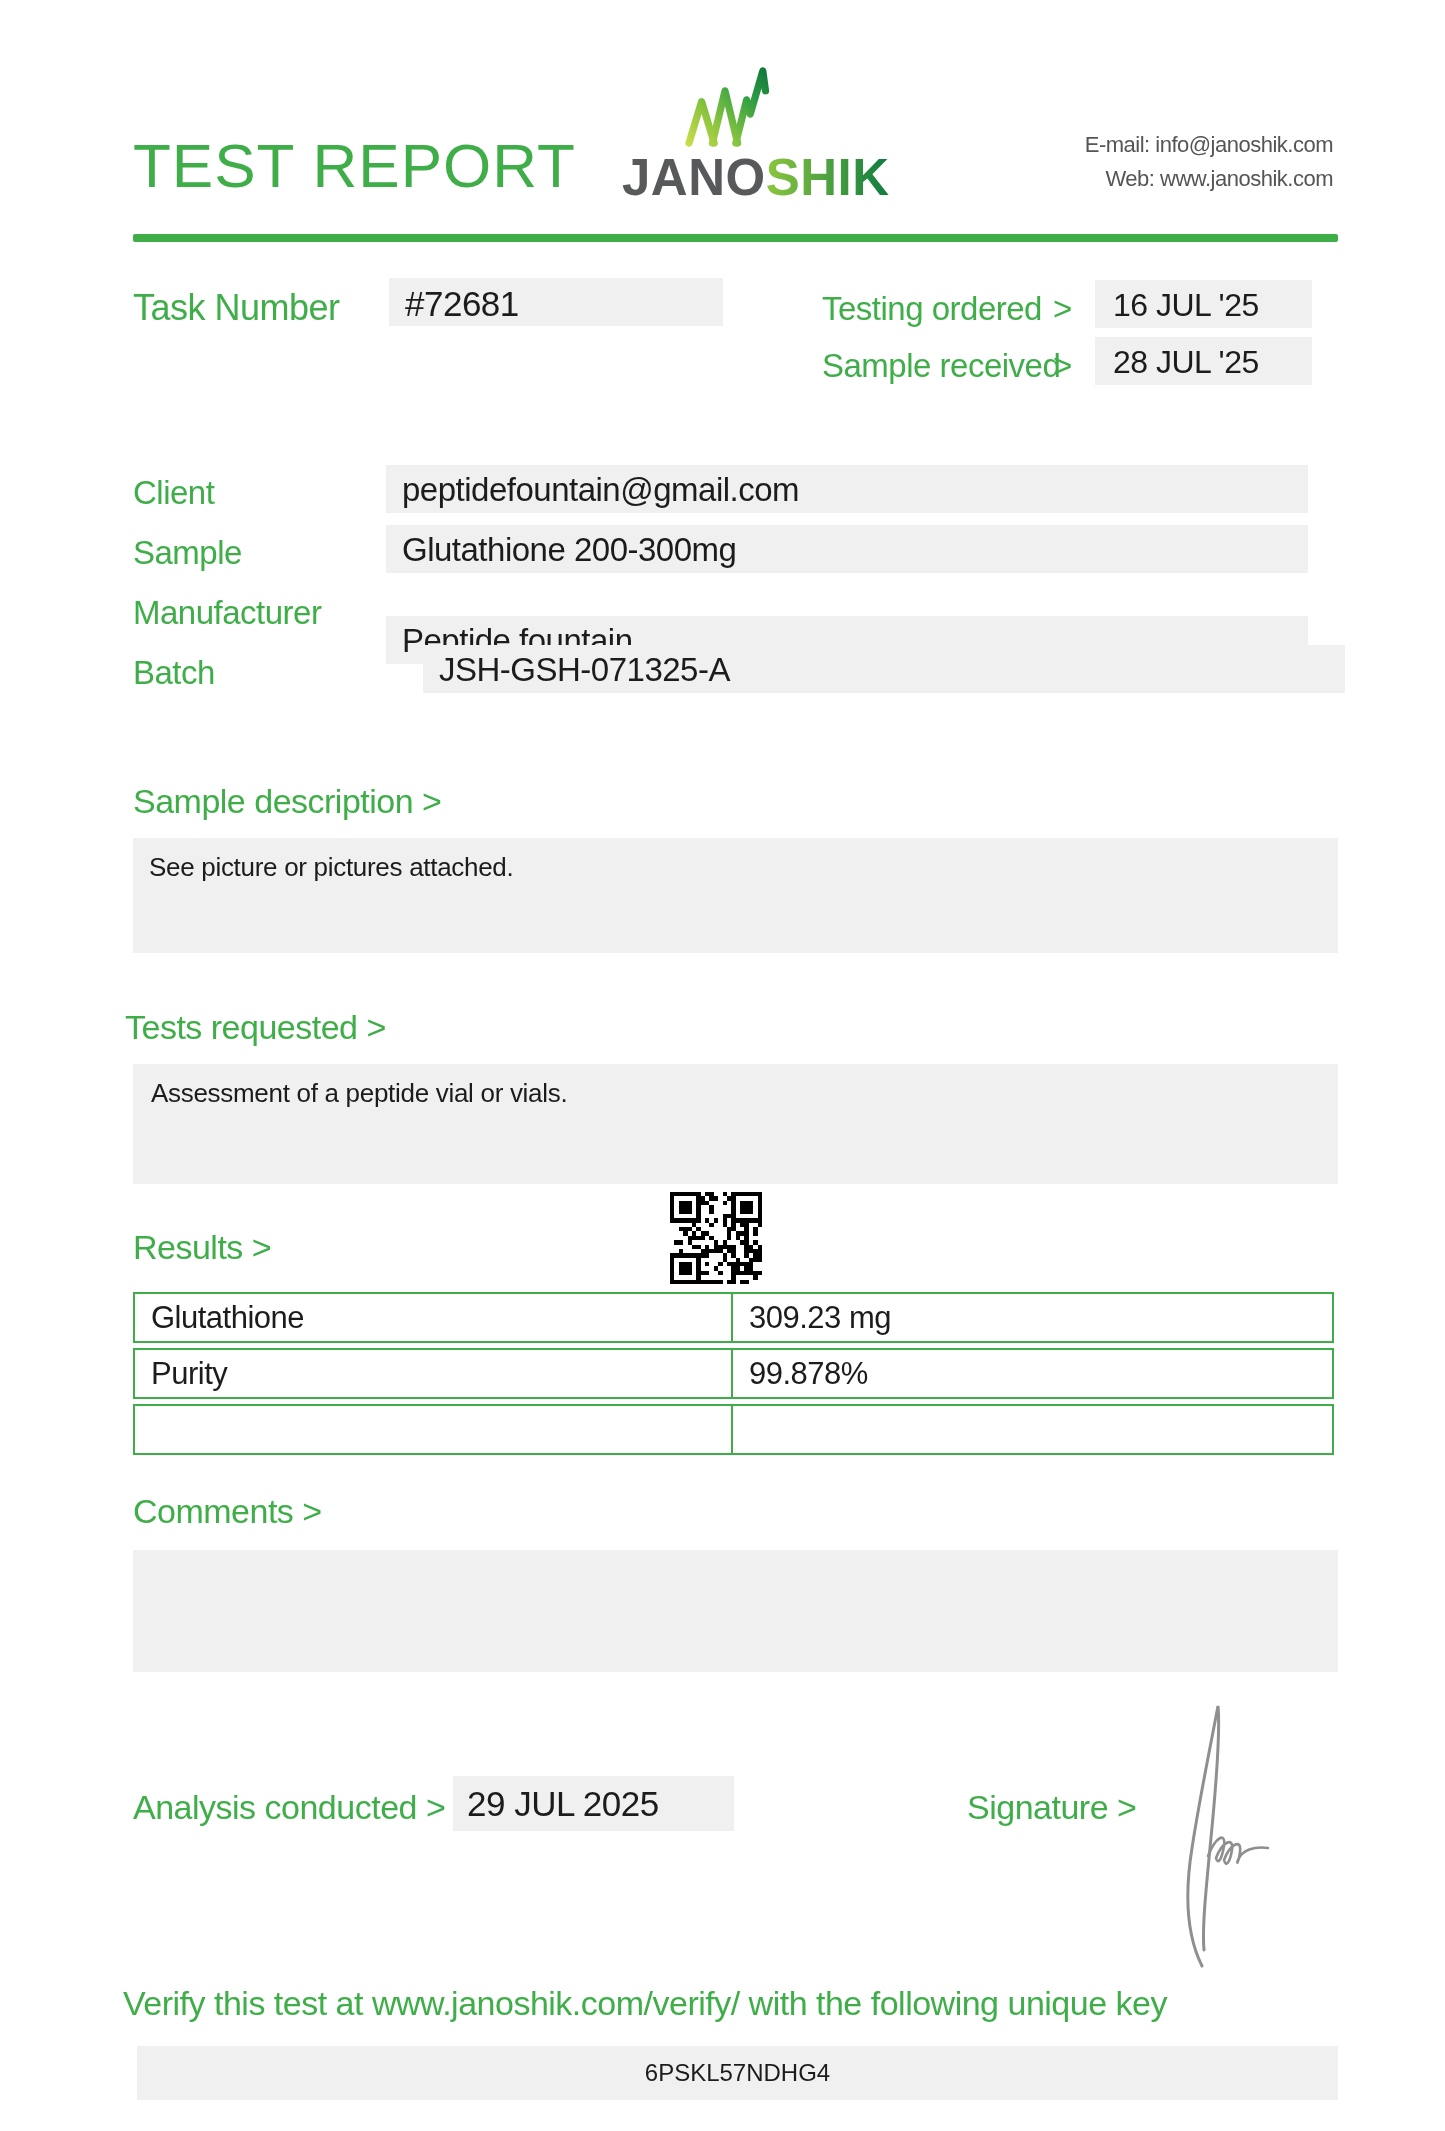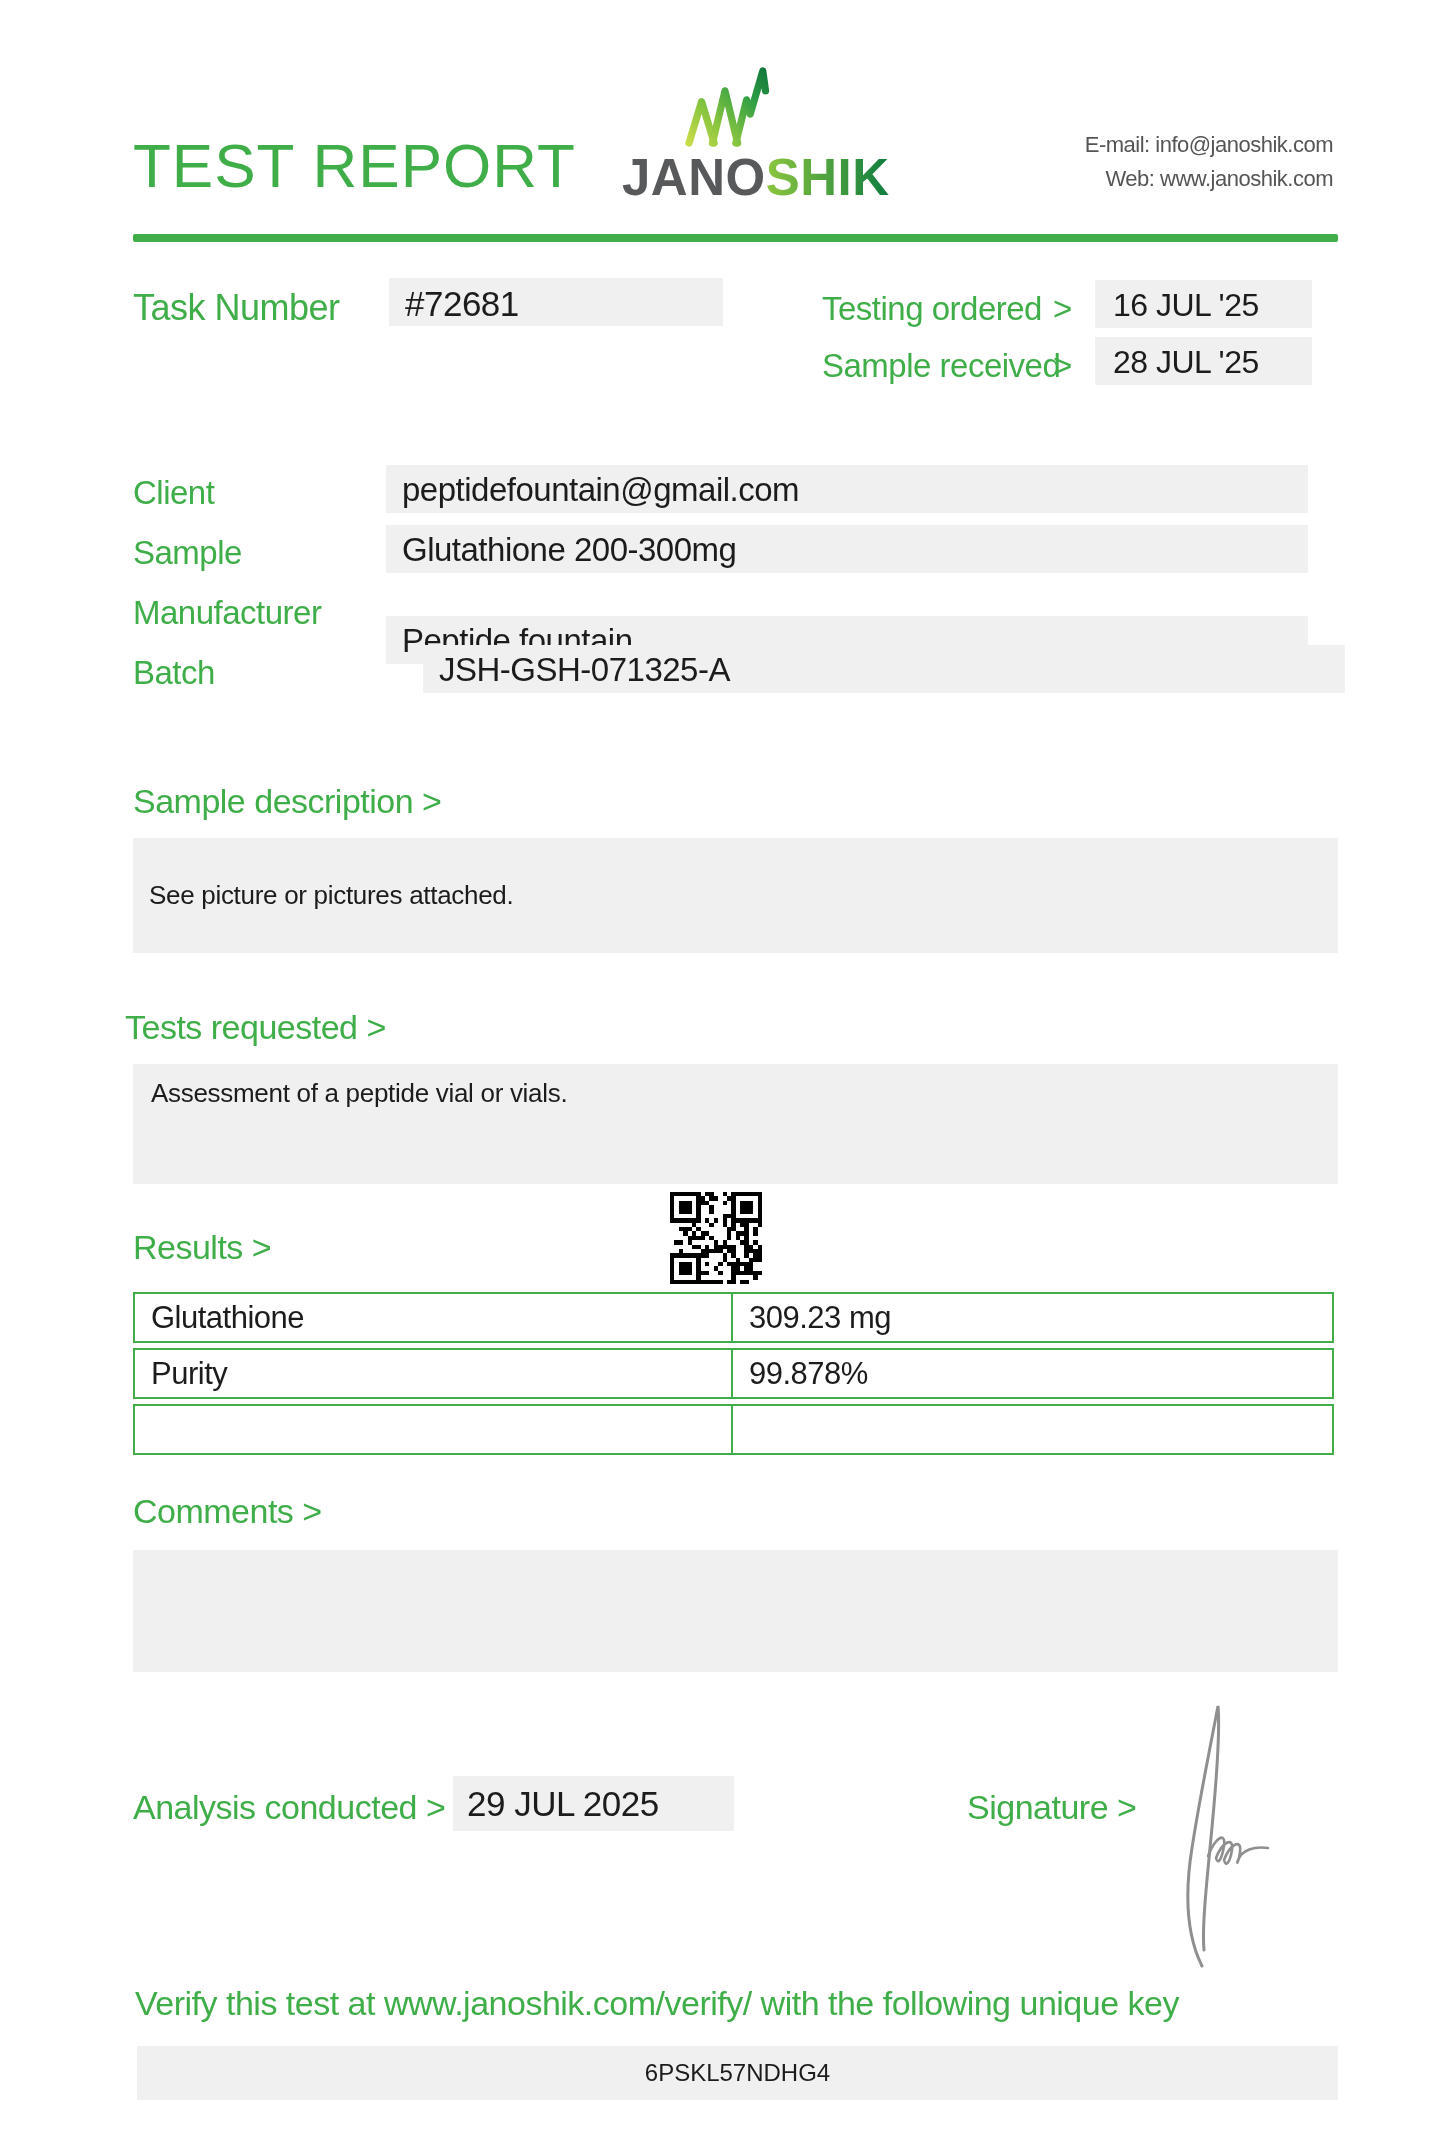--- a/index.html
+++ b/index.html
@@ -92,21 +92,21 @@
     <div class="value-ink" style="padding:6px 0 0 16px;">Peptide fountain</div>
   </div>
 
   <div class="abs label-green" style="left:133px;top:654px;">Batch</div>
   <div class="abs gbox" style="left:386px;top:645px;width:922px;height:48px;margin-left:37px;">
     <div class="value-ink" style="padding:6px 0 0 16px;">JSH-GSH-071325-A</div>
   </div>
 
   <div class="abs section-head" style="left:133px;top:782px;">Sample description &gt;</div>
   <div class="abs gbox" style="left:133px;top:838px;width:1205px;height:115px;">
-    <div class="body-text" style="padding:14px 0 0 16px;margin-top:28px;">See picture or pictures attached.</div>
+    <div class="body-text" style="padding:14px 0 0 16px;">See picture or pictures attached.</div>
   </div>
 
   <div class="abs section-head" style="left:125px;top:1008px;text-align:right;">Tests requested &gt;</div>
   <div class="abs gbox" style="left:133px;top:1064px;width:1205px;height:120px;">
     <div class="body-text" style="padding:14px 0 0 18px;">Assessment of a peptide vial or vials.</div>
   </div>
 
   <div class="abs section-head" style="left:133px;top:1228px;">Results &gt;</div>
   <div class="abs" style="left:670px;top:1192px;width:92px;height:92px;"><svg width="92" height="92" viewBox="0 0 21 21" shape-rendering="crispEdges">
         <rect width="21" height="21" fill="#fff"></rect>
@@ -279,18 +279,18 @@
   </div>
 
   <div class="abs section-head" style="left:967px;top:1788px;">Signature &gt;</div>
   <div class="abs" style="left:1168px;top:1698px;width:120px;height:275px;">
     <svg width="120" height="275" viewBox="0 0 120 275" fill="none">
       <path d="M34 268 C20 240 16 200 24 150 C32 98 44 40 50 8 C52 30 48 90 42 150 C38 192 34 230 36 252" stroke="#8f8f8f" stroke-width="3" stroke-linecap="round" fill="none"></path>
       <path d="M40 158 C48 138 58 134 56 148 C54 160 50 168 48 160 C54 144 66 138 64 152 C62 164 58 170 56 162 C62 146 74 140 72 154 C71 163 68 168 70 162 C74 152 86 148 100 150" stroke="#8f8f8f" stroke-width="2.6" stroke-linecap="round" fill="none"></path>
     </svg>
   </div>
 
-  <div class="abs verify-line" style="left:135px;top:1984px;text-align:center;">Verify this test at www.janoshik.com/verify/ with the following unique key</div>
+  <div class="abs verify-line" style="left:123px;top:1984px;text-align:center;">Verify this test at www.janoshik.com/verify/ with the following unique key</div>
   <div class="abs gbox" style="left:137px;top:2046px;width:1201px;height:54px;display:flex;align-items:center;justify-content:center;">
     <span class="key-text">6PSKL57NDHG4</span>
   </div>
 
 </div>
 
 </body></html>

